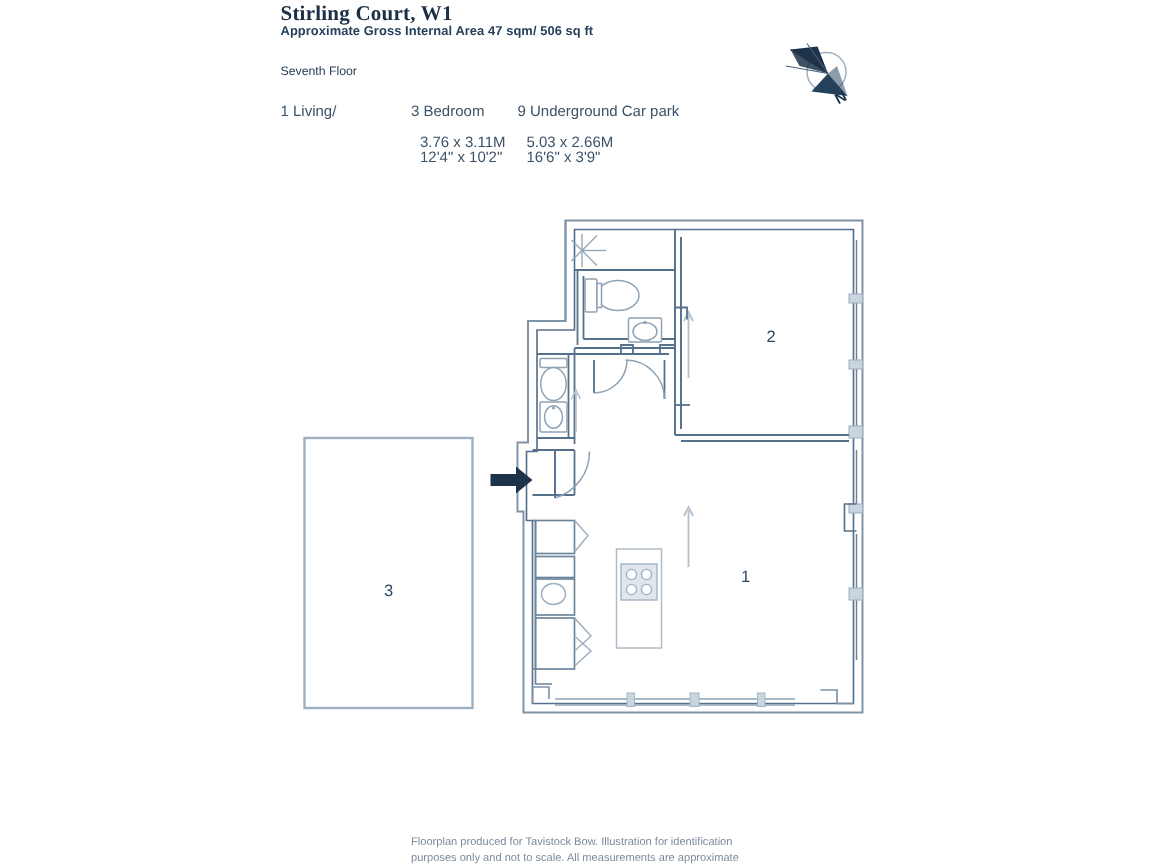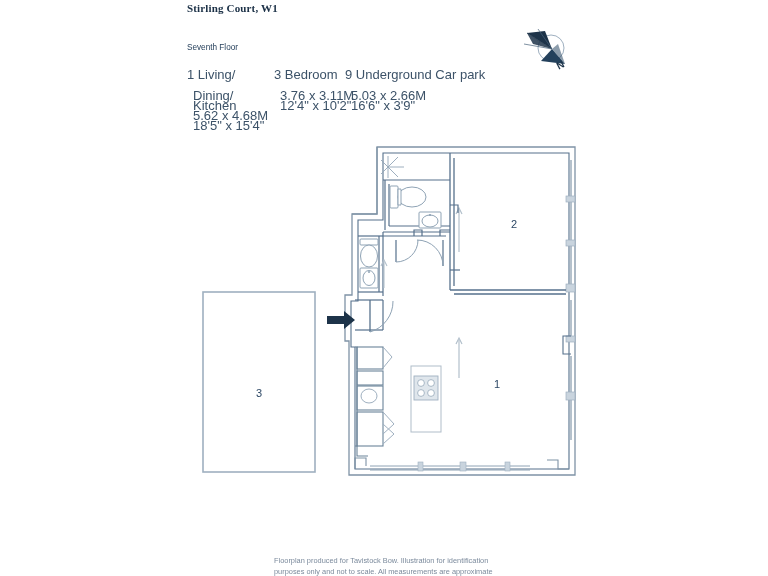--- a/index.html
+++ b/index.html
@@ -21,21 +21,21 @@
     left: 0; top: 0;
     width: 768px;
     height: 576px;
   }
 
   
   .hdr-title {
     position: absolute;
     left: 187px;
     top: 2px;
-    font-size: 11px;
+    font-size: 14px;
     font-weight: bold;
     color: #1b3046;
     letter-spacing: 0.15px;
     font-family: "Liberation Serif", serif;
   }
   .hdr-sub {
     position: absolute;
     left: 187px;
     top: 15px;
     font-size: 8.6px;
@@ -55,21 +55,21 @@
   .legend {
     position: absolute;
     left: 187px;
     top: 60px;
     width: 340px;
     height: 60px;
   }
   .legend-col {
     position: absolute;
     top: 0;
-    font-size: 13px;
+    font-size: 10px;
     line-height: 10.2px;
     color: #3c5268;
     white-space: pre-line;
   }
   .legend-col .lbl-head { display: block; }
   .legend-col .lbl-body { display: block; padding-left: 6px; }
   .legend-col.c1 { left: 0px; }
   .legend-col.c2 { left: 87px; }
   .legend-col.c3 { left: 158px; }
 
@@ -99,29 +99,26 @@
     fill: #2c4764;
     text-anchor: middle;
   }
 </style>
 </head>
 <body>
 
 <div class="page">
 
   <div class="hdr-title">Stirling Court, W1</div>
+  <div class="hdr-sub">Approximate Gross Internal Area 47 sqm/ 506 sq ft</div>
   <div class="hdr-floor">Seventh Floor</div>
 
   <div class="legend">
     <div class="legend-col c1">
       <span class="lbl-head">1 Living/</span>
-      <span class="lbl-body">Dining/
-Kitchen
-5.62 x 4.68M
-18'5" x 15'4"</span>
     </div>
     <div class="legend-col c2">
       <span class="lbl-head">3 Bedroom</span>
       <span class="lbl-body">3.76 x 3.11M
 12'4" x 10'2"</span>
     </div>
     <div class="legend-col c3">
       <span class="lbl-head">9 Underground Car park</span>
       <span class="lbl-body">5.03 x 2.66M
 16'6" x 3'9"</span>

